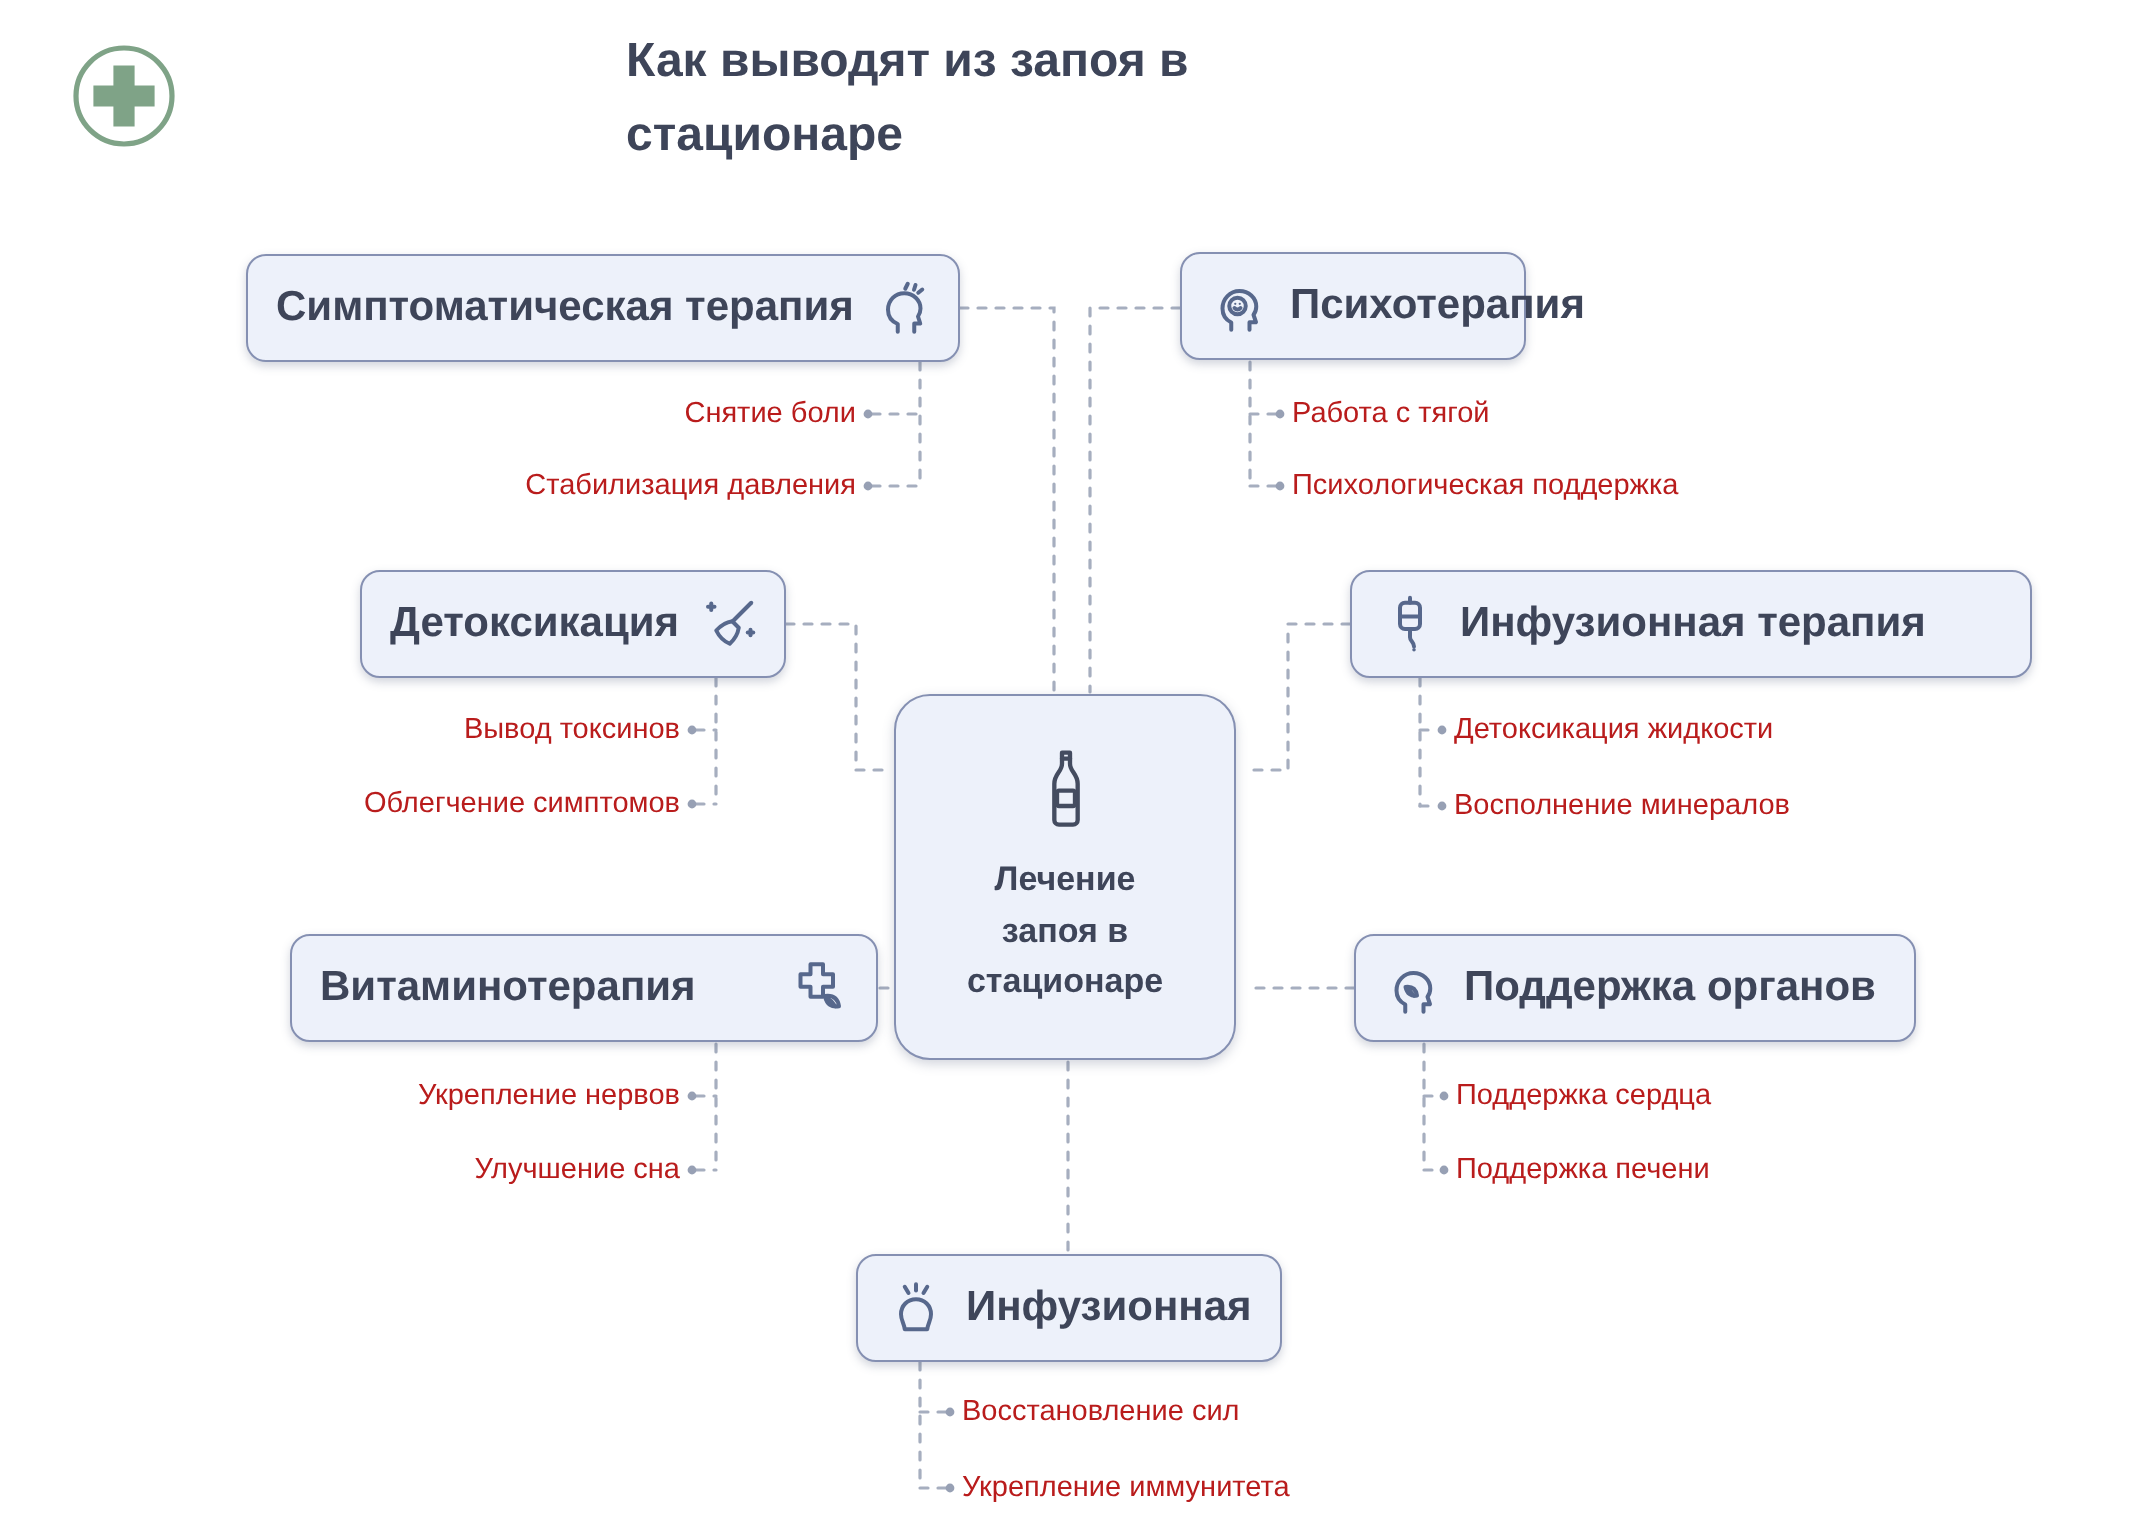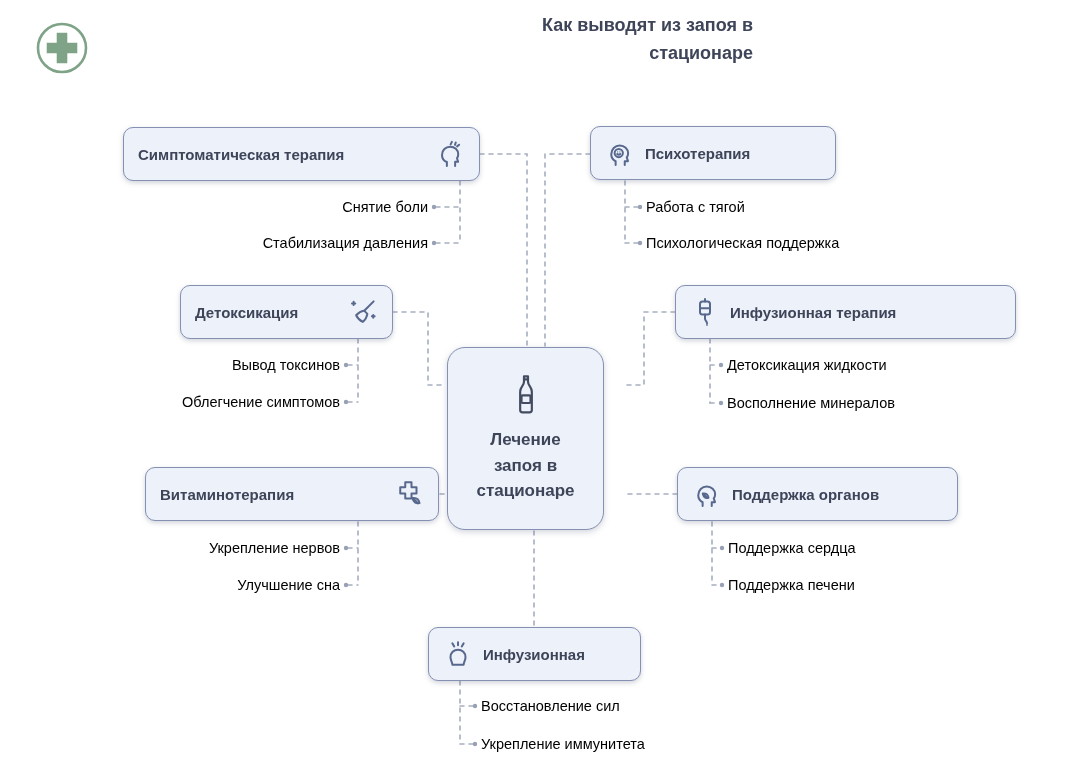--- a/index.html
+++ b/index.html
@@ -8,38 +8,38 @@
     width:1066px; height:768px; position:relative; overflow:hidden;
     font-family:"Liberation Sans", sans-serif; color:#3e4559;
   }
   .connectors { position:absolute; left:0; top:0; width:1066px; height:768px; pointer-events:none; }
   .connectors path { fill:none; stroke:#a6aebf; stroke-width:1.6; stroke-dasharray:4 5; stroke-linecap:round; }
   .connectors circle { fill:#97a0b4; stroke:none; }
 
   .logo { position:absolute; left:34px; top:20px; display:flex; align-items:center; gap:10px; }
   .logo-text { font-size:21px; color:#a9aeb6; line-height:1.18; letter-spacing:.6px; }
 
-  .title { position:absolute; left:313px; top:12px; width:440px; text-align:right;
-           font-size:18px; font-weight:bold; color:#3e4559; line-height:1.55; }
+  .title { position:absolute; left:313px; top:12px; width:440px; text-align:left;
+           font-size:24px; font-weight:bold; color:#3e4559; line-height:1.55; }
 
   .node { position:absolute; height:54px; background:#edf1fa; border:1.6px solid #8590b2;
           border-radius:10px; box-shadow:0 2px 5px rgba(90,100,130,.28);
           display:flex; align-items:center; justify-content:space-between; gap:10px;
-          padding:0 14px; font-weight:bold; font-size:15px; color:#3e4559; white-space:nowrap; }
+          padding:0 14px; font-weight:bold; font-size:21px; color:#3e4559; white-space:nowrap; }
   .node.icon-left { justify-content:flex-start; }
   .node-icon { display:flex; align-items:center; color:#57688c; flex:0 0 auto; }
 
-  .center-node { position:absolute; left:447px; top:347px; width:157px; height:183px;
+  .center-node { position:absolute; left:447px; top:347px; width:171px; height:183px;
           background:#edf1fa; border:1.6px solid #8590b2; border-radius:18px;
           box-shadow:0 2px 6px rgba(90,100,130,.28);
           display:flex; flex-direction:column; align-items:center; justify-content:center;
           font-weight:bold; font-size:17px; line-height:1.5; text-align:center; color:#3e4559; }
   .center-node .node-icon { color:#444c60; margin-bottom:10px; }
 
-  .sub { position:absolute; transform:translateY(-50%); font-size:14.5px; color:#000000; white-space:nowrap; }
+  .sub { position:absolute; transform:translateY(-50%); font-size:14.5px; color:#b91c1c; white-space:nowrap; }
   .sub.r { text-align:right; }
 </style>
 </head>
 <body>
 
 <svg class="connectors" viewBox="0 0 1066 768">
 
   <path d="M480 154 H527 V346"></path>
   <path d="M590 154 H545 V346"></path>
   <path d="M393 312 H428 V385 H446"></path>
@@ -104,21 +104,21 @@
   <span class="node-icon">
     <svg width="30" height="30" viewBox="0 0 24 24" fill="none" stroke="currentColor" stroke-width="1.6" stroke-linecap="round" stroke-linejoin="round">
       <path d="M9.5 21.5v-3.1c-2.4-1-3.9-3.1-3.9-5.7 0-3.8 2.9-6.6 6.5-6.6s6.5 2.7 6.5 6.1c0 1.3-.4 2.3-1 3.2l.9 2.8h-2.4v3.3"></path>
       <path d="M13.5 2.3l-1 2"></path>
         <path d="M16.6 2.8l-.6 1.9"></path>
         <path d="M19.3 4.6l-1.6 1.3"></path>
     </svg>
   </span>
 </div>
 
-<div class="node icon-left" style="left:590px;top:126px;width:246px">
+<div class="node icon-left" style="left:590px;top:126px;width:173px">
   <span class="node-icon">
     <svg width="30" height="30" viewBox="0 0 24 24" fill="none" stroke="currentColor" stroke-width="1.6" stroke-linecap="round" stroke-linejoin="round">
       <path d="M8.5 21.5v-2.9C6.3 17.5 5 15.4 5 13 5 9.1 8 6 11.8 6c3.7 0 6.7 2.8 6.7 6.2 0 1.3-.4 2.4-1.1 3.3l1 3h-2.6v3"></path>
       <circle cx="11" cy="12" r="3.3"></circle>
       <path d="M9.8 12.8c.7.8 1.7.8 2.4 0"></path>
       <circle cx="10.1" cy="11.1" r="0.45" fill="currentColor" stroke="none"></circle>
       <circle cx="11.9" cy="11.1" r="0.45" fill="currentColor" stroke="none"></circle>
     </svg>
   </span>
   <span>Психотерапия</span>

